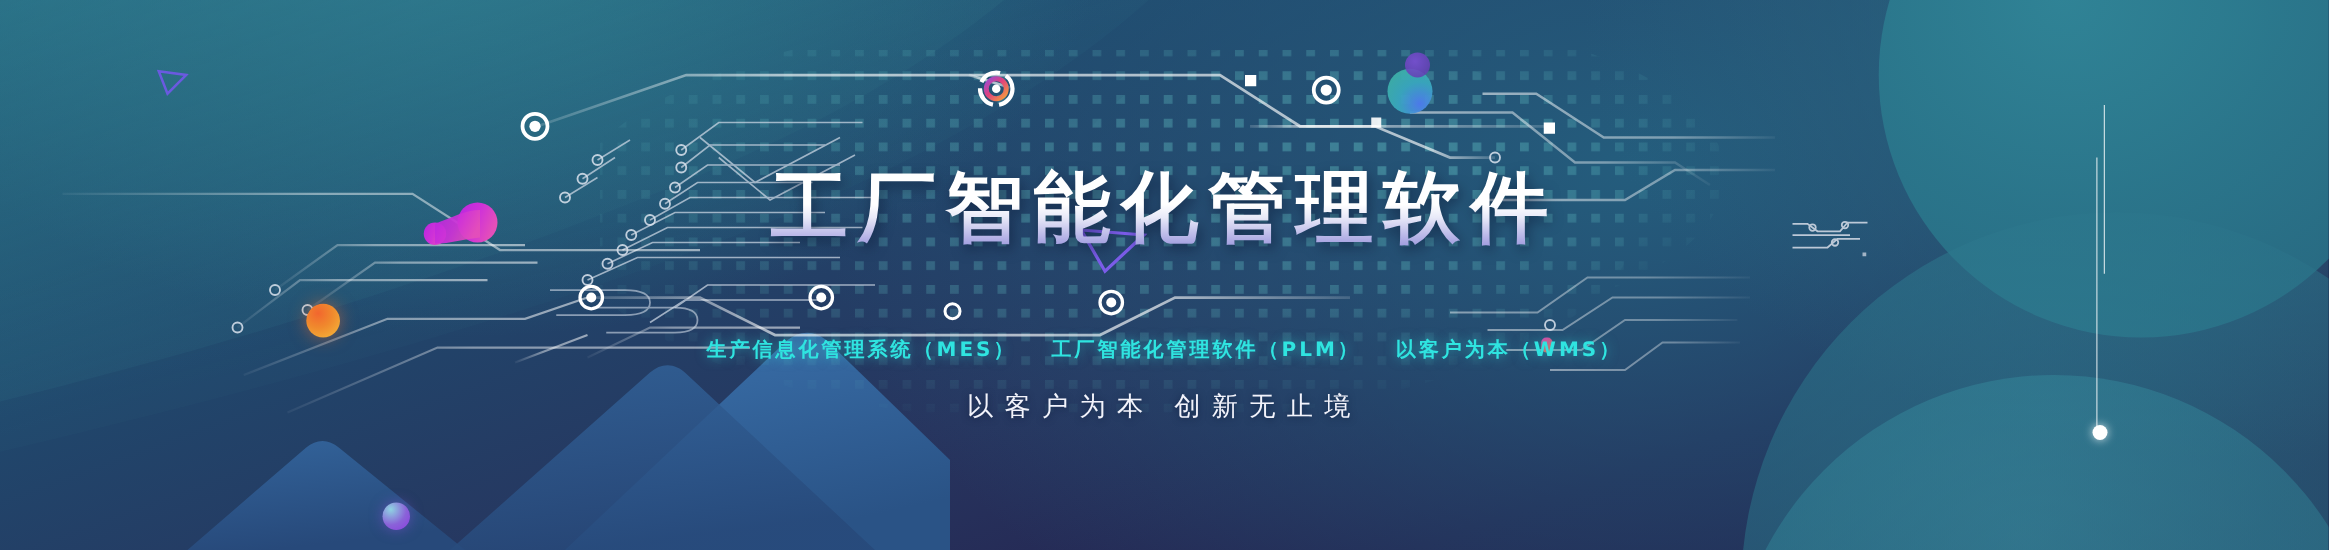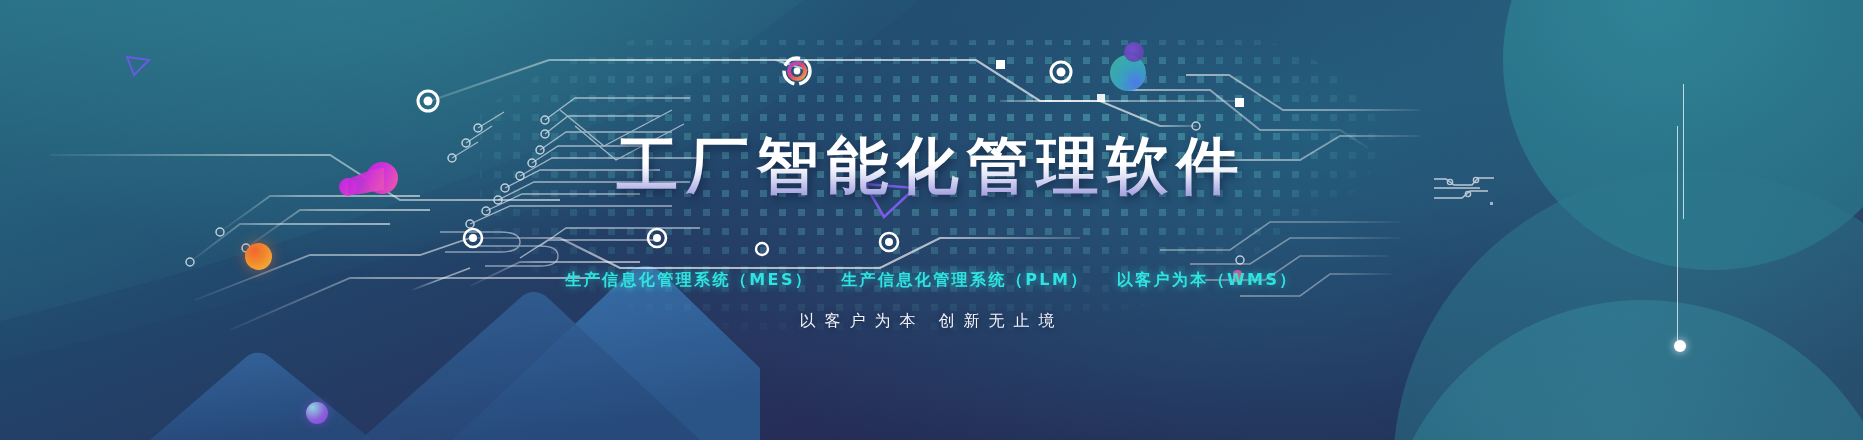--- a/index.html
+++ b/index.html
@@ -116,21 +116,21 @@
     font-weight:700;
     letter-spacing:2.4px;
     color:#2fe4e0;
     text-shadow:0 0 9px rgba(47,228,224,.55);
     white-space:nowrap;
   }
   .tagline {
     position:absolute; left:0; top:311px; width:1863px;
     text-align:center;
     font-family:"DejaVu Sans", sans-serif;
-    font-size:16px;
+    font-size:21px;
     font-weight:400;
     letter-spacing:9px;
     color:#f2f3fb;
     text-shadow:0 1px 6px rgba(10,20,50,.6);
     white-space:nowrap;
   }
 </style>
 </head>
 <body>
 
@@ -372,19 +372,19 @@
       <circle cx="44" cy="8" r="2.6"></circle>
       <circle cx="36" cy="22" r="2.6"></circle>
     </g>
     <rect x="58" y="30" width="3" height="3" fill="#d7dde8" opacity=".7"></rect>
   </svg>
 
   <h1 class="title">工厂智能化管理软件</h1>
 
   <div class="subrow">
     <span class="subitem">生产信息化管理系统（MES）</span>
-    <span class="subitem">生产信息化管理系统（PLM）</span>
+    <span class="subitem">工厂智能化管理软件（PLM）</span>
     <span class="subitem">以客户为本（WMS）</span>
   </div>
 
   <div class="tagline">以客户为本  创新无止境</div>
 
 </div>
 
 </body></html>

